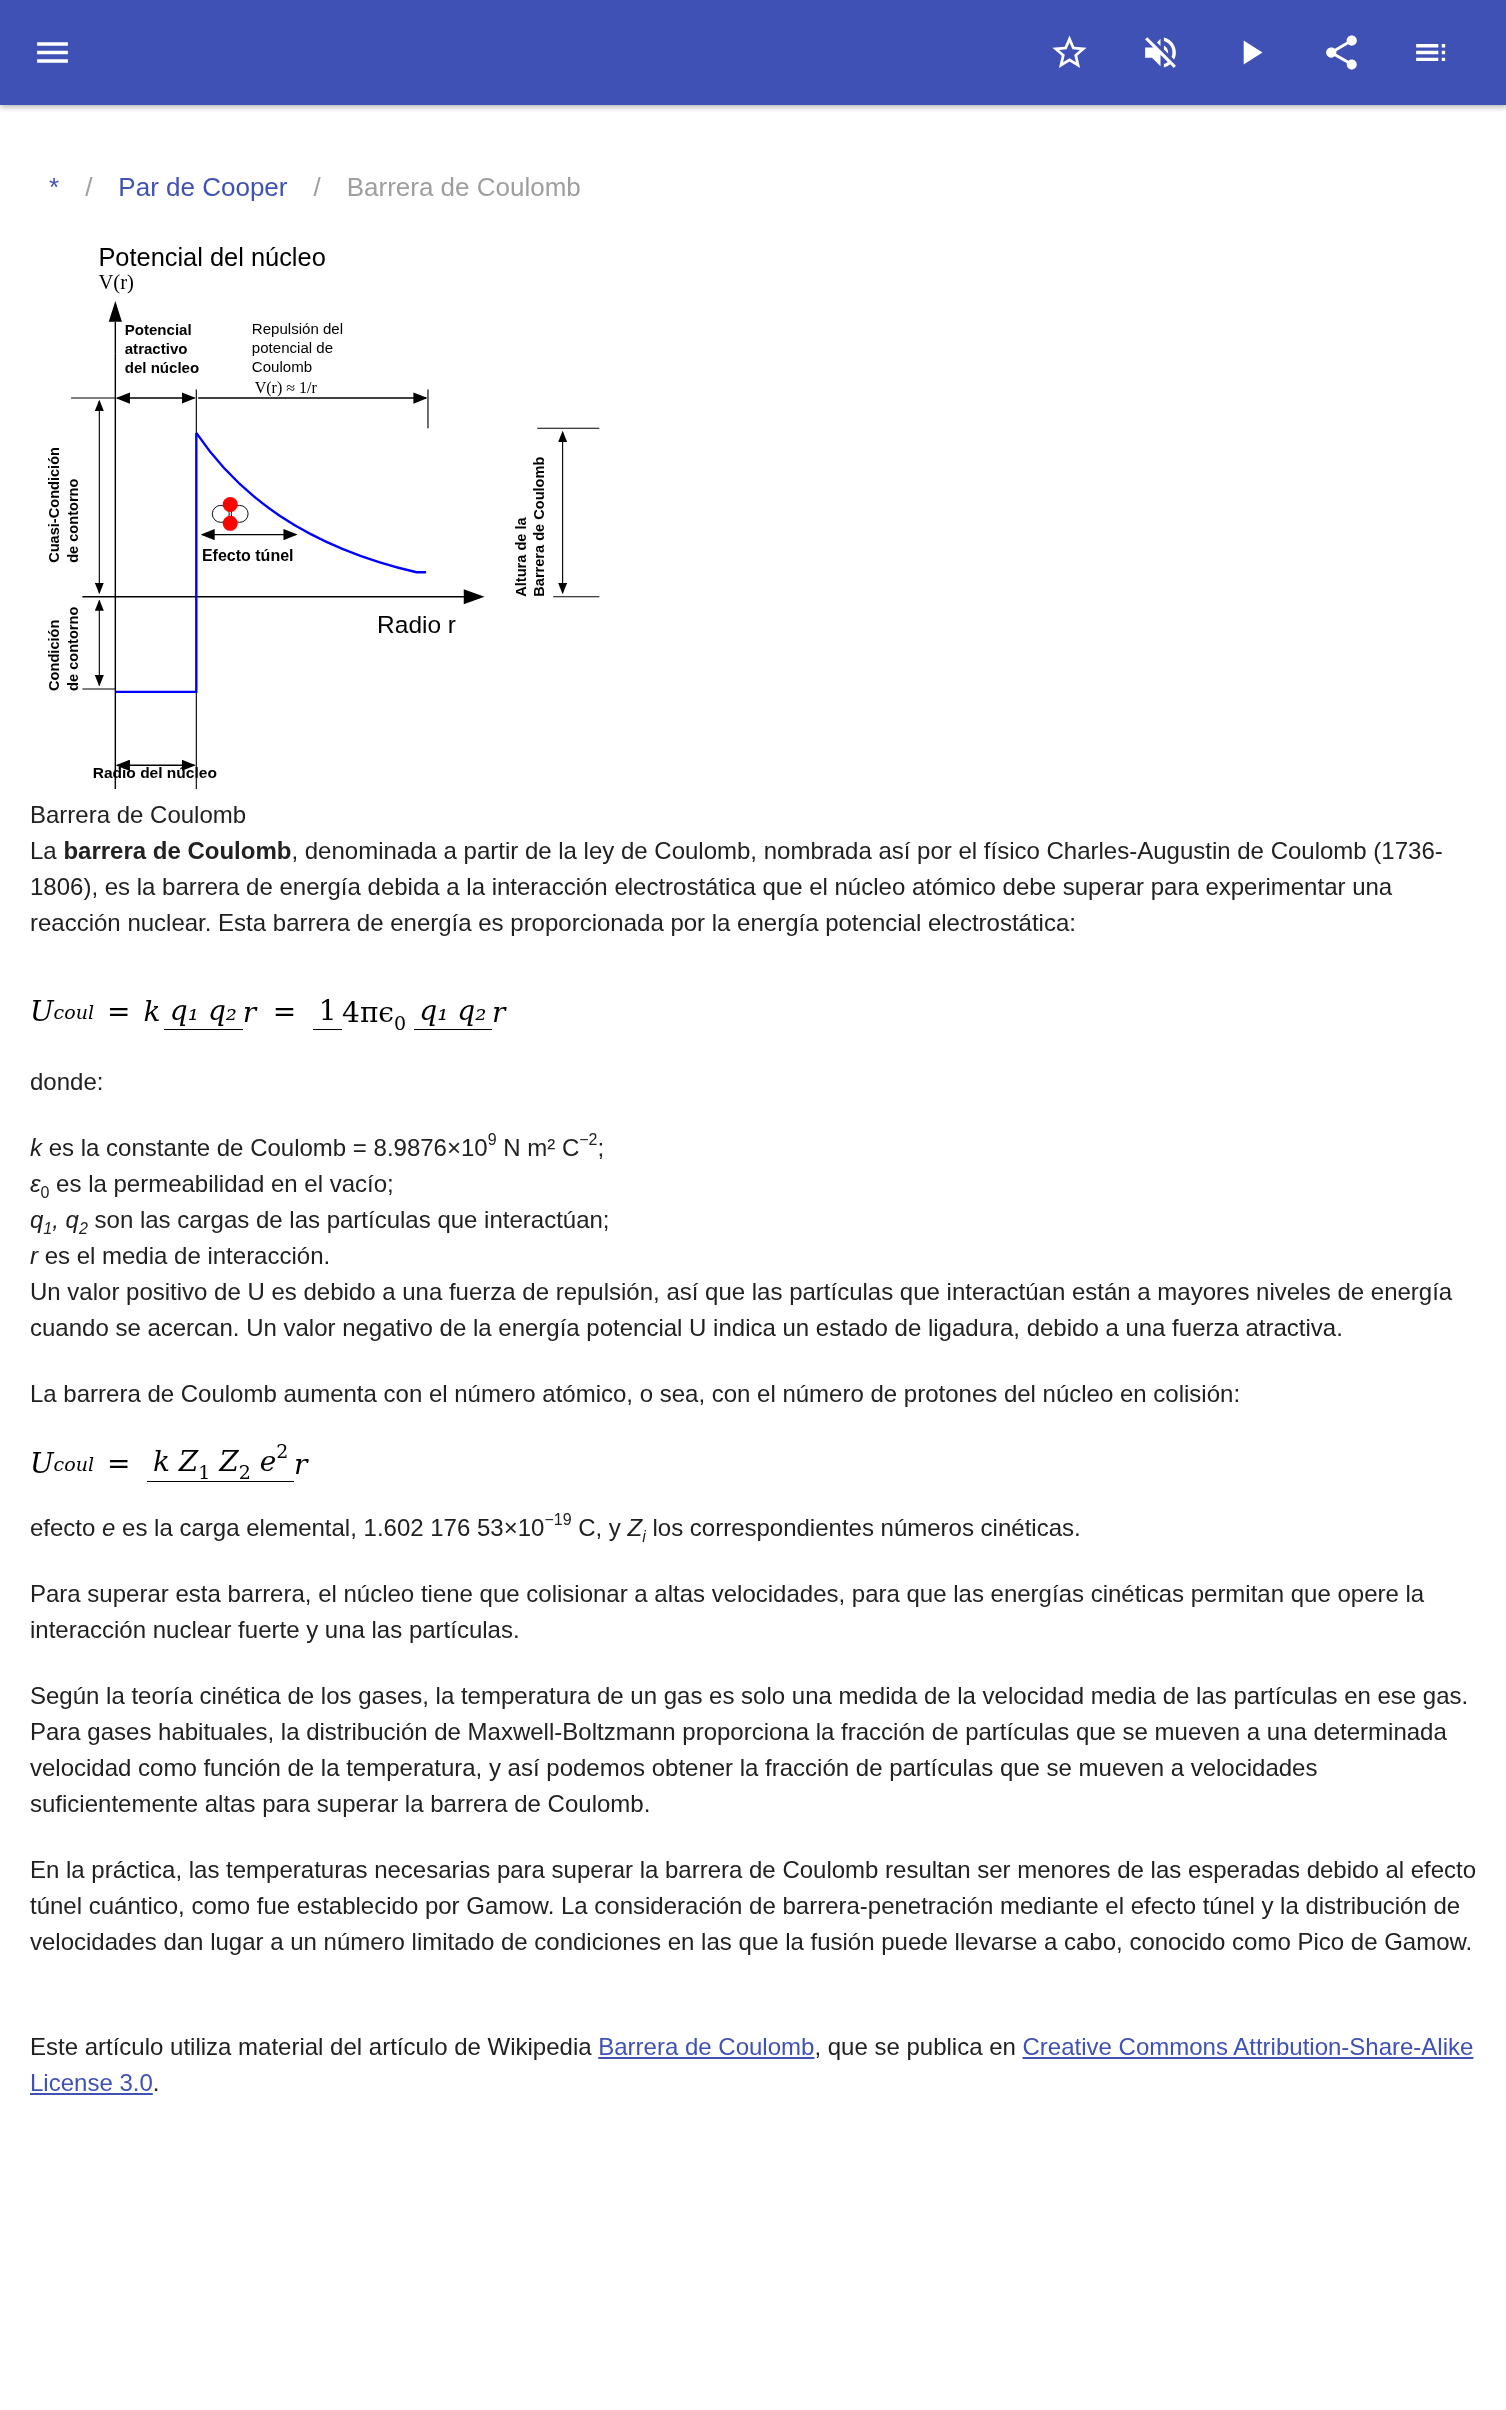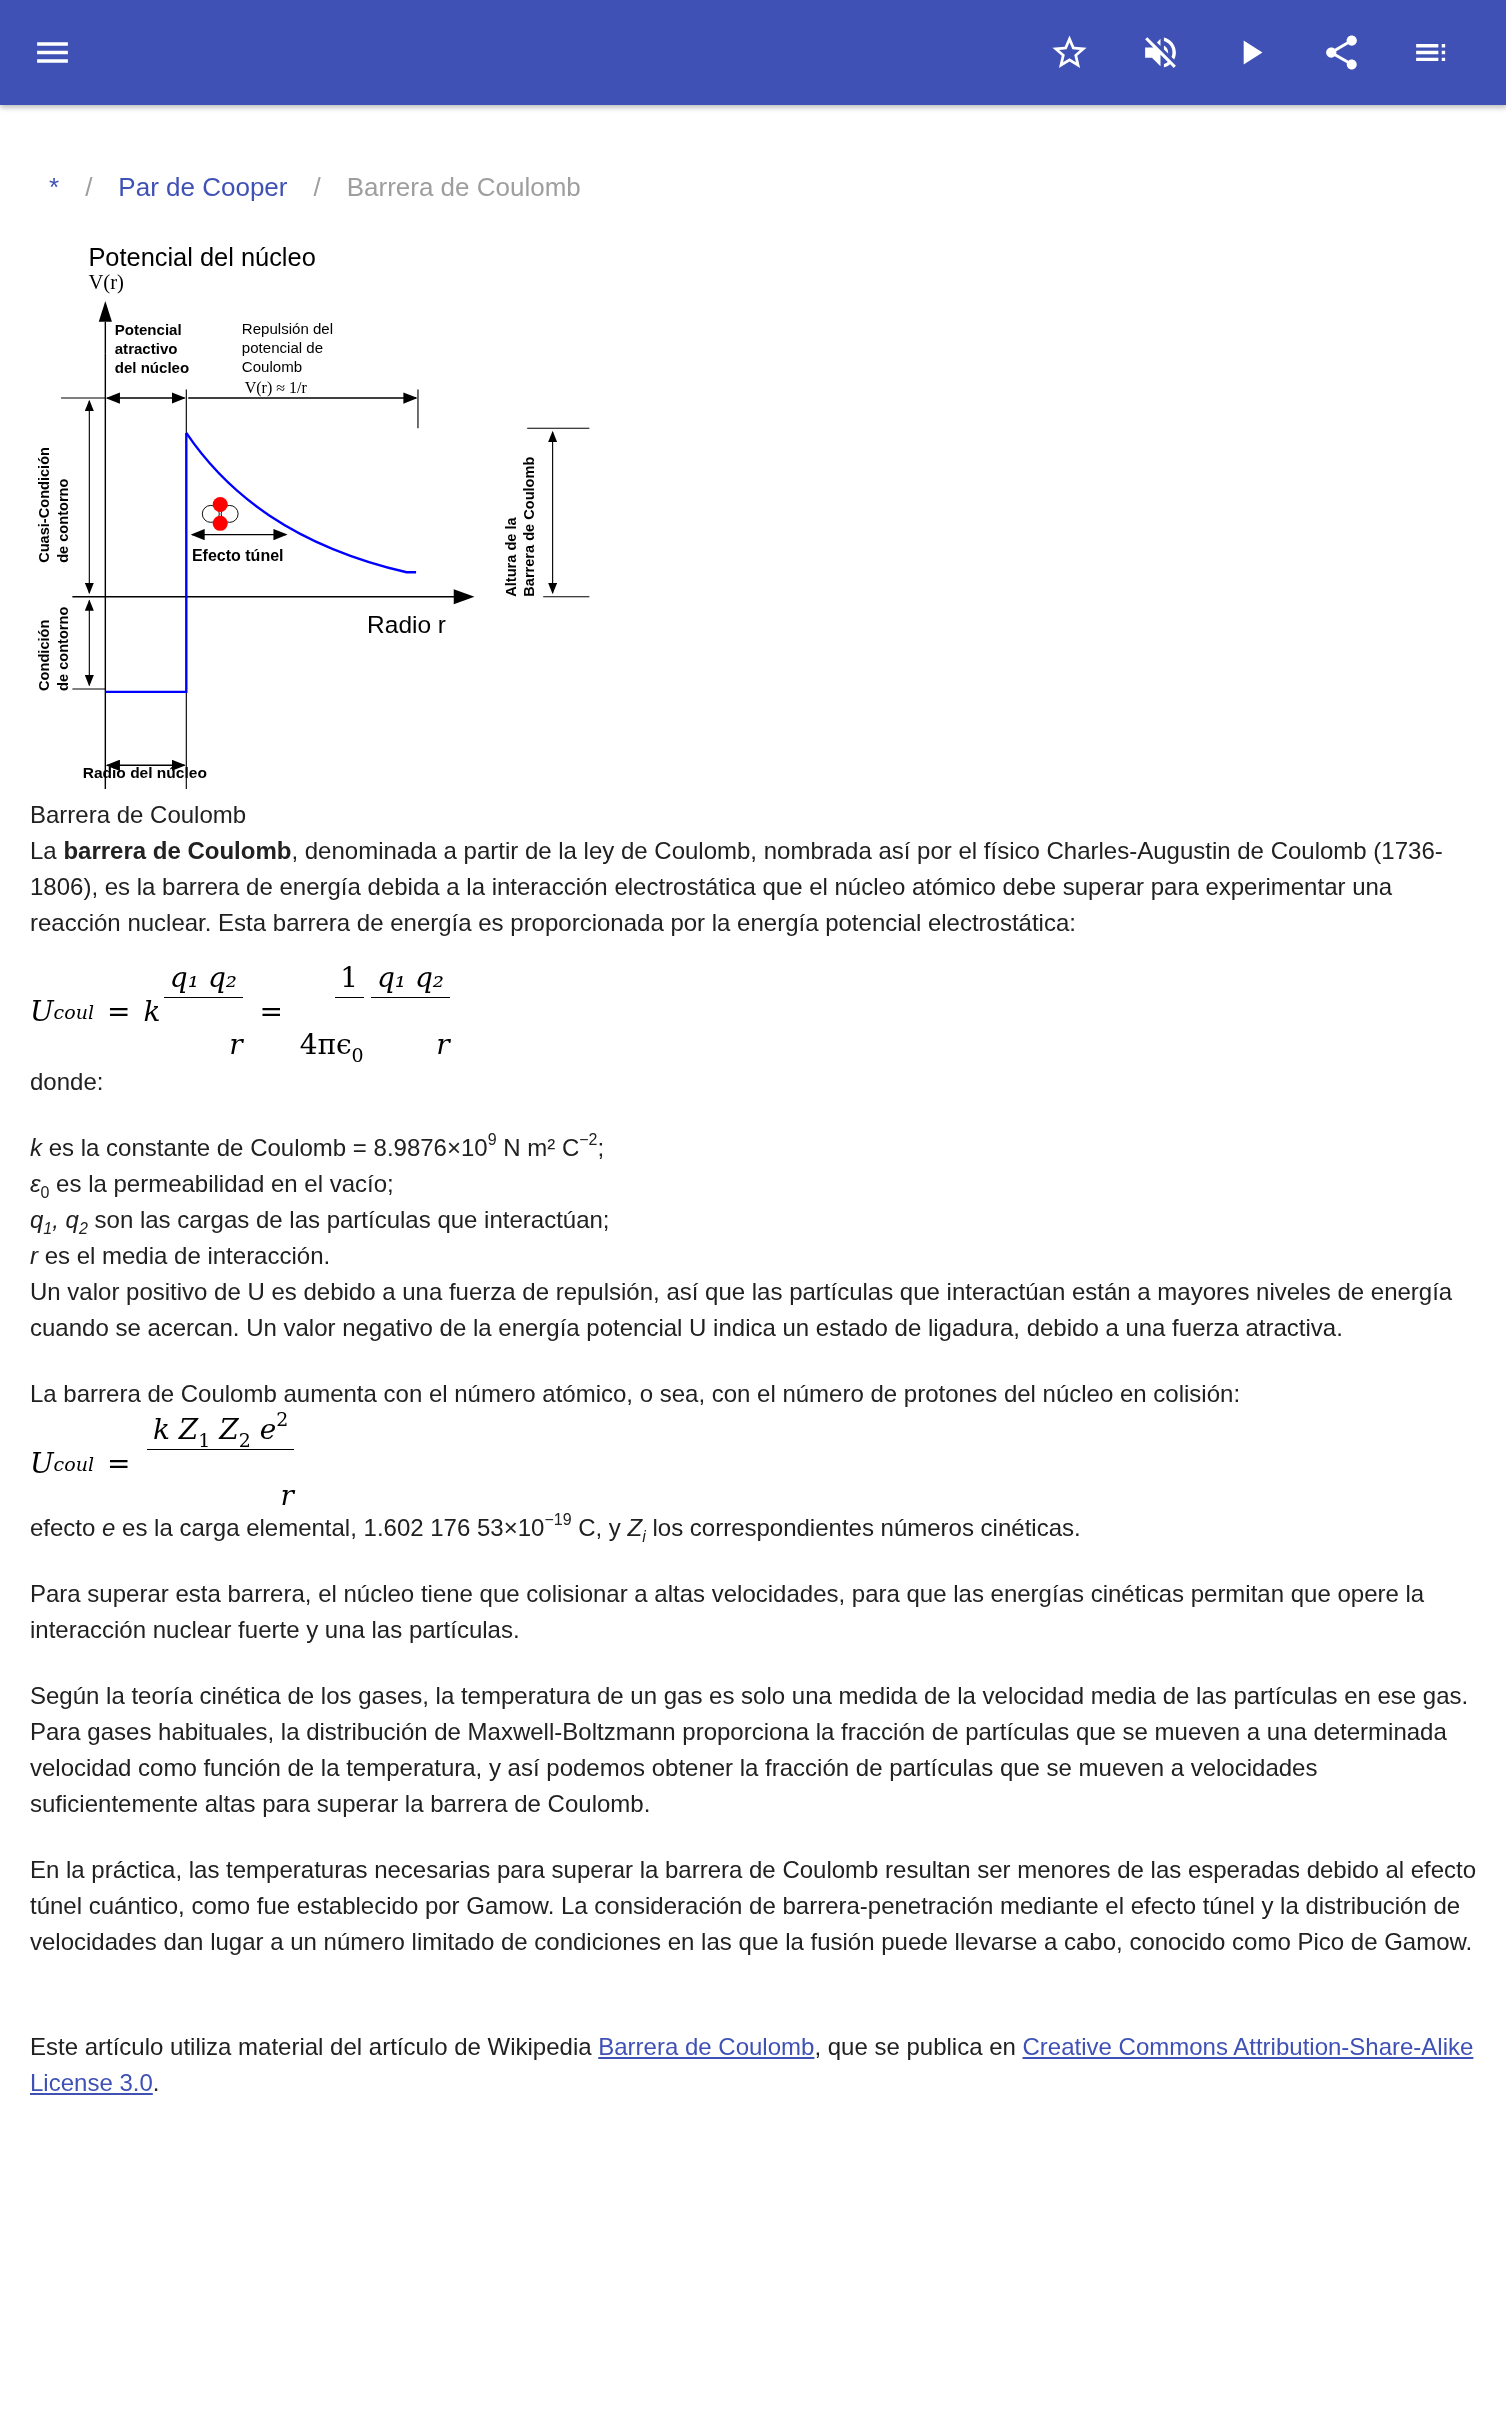--- a/index.html
+++ b/index.html
@@ -21,42 +21,42 @@
 
   .breadcrumb {
     position: absolute; left: 49px; top: 168px; height: 38px;
     font-size: 26px; line-height: 38px; display: flex; align-items: center;
   }
   .breadcrumb .crumb-link { color: #3f51b5; text-decoration: none; }
   .breadcrumb .sep { color: #9e9e9e; margin: 0 26px; }
   .breadcrumb .crumb-current { color: #9e9e9e; }
 
   .figure {
-    position: absolute; left: 30px; top: 235px; width: 565px; height: 554px;
+    position: absolute; left: 40px; top: 235px; width: 565px; height: 554px;
     background: #ffffff;
   }
   .figure svg { width: 565px; height: 554px; }
 
   .content {
     position: absolute; left: 30px; top: 797px; width: 1450px;
     font-size: 24px; line-height: 36px; color: #212121;
   }
   .content p { margin: 0; }
   .gap { height: 30px; }
   .bold { font-weight: bold; }
   .it { font-style: italic; }
   sup { font-size: 16px; vertical-align: 11.3px; line-height: 0; }
   sub { font-size: 16px; vertical-align: -5.6px; line-height: 0; }
 
   .math {
     font-family: "DejaVu Serif", "Liberation Serif", serif;
     font-style: italic; display: flex; align-items: center;
     font-size: 28px; color: #000;
   }
-  .math .frac { display: inline-flex; flex-direction: column; align-items: flex-end; margin: 0 3.8px; gap: 27px; }
+  .math .frac { display: inline-flex; align-items: center; margin: 0 3.8px; }
   .math .frac .num { padding: 0 5.6px 1.9px; border-bottom: 1.9px solid #000; line-height: 34px; }
   .math .frac .den { padding-top: 1.9px; line-height: 36px; }
   .math .up { font-style: normal; }
   .math .eq { font-style: normal; margin: 0 13px; }
   .math sub { font-size: 19px; vertical-align: -7.5px; }
   .math sup { font-size: 19px; vertical-align: 13px; }
 
   .eq1 { height: 104px; margin-top: 19px; }
   .eq2 { height: 92px; margin-top: 5.6px; }
 

